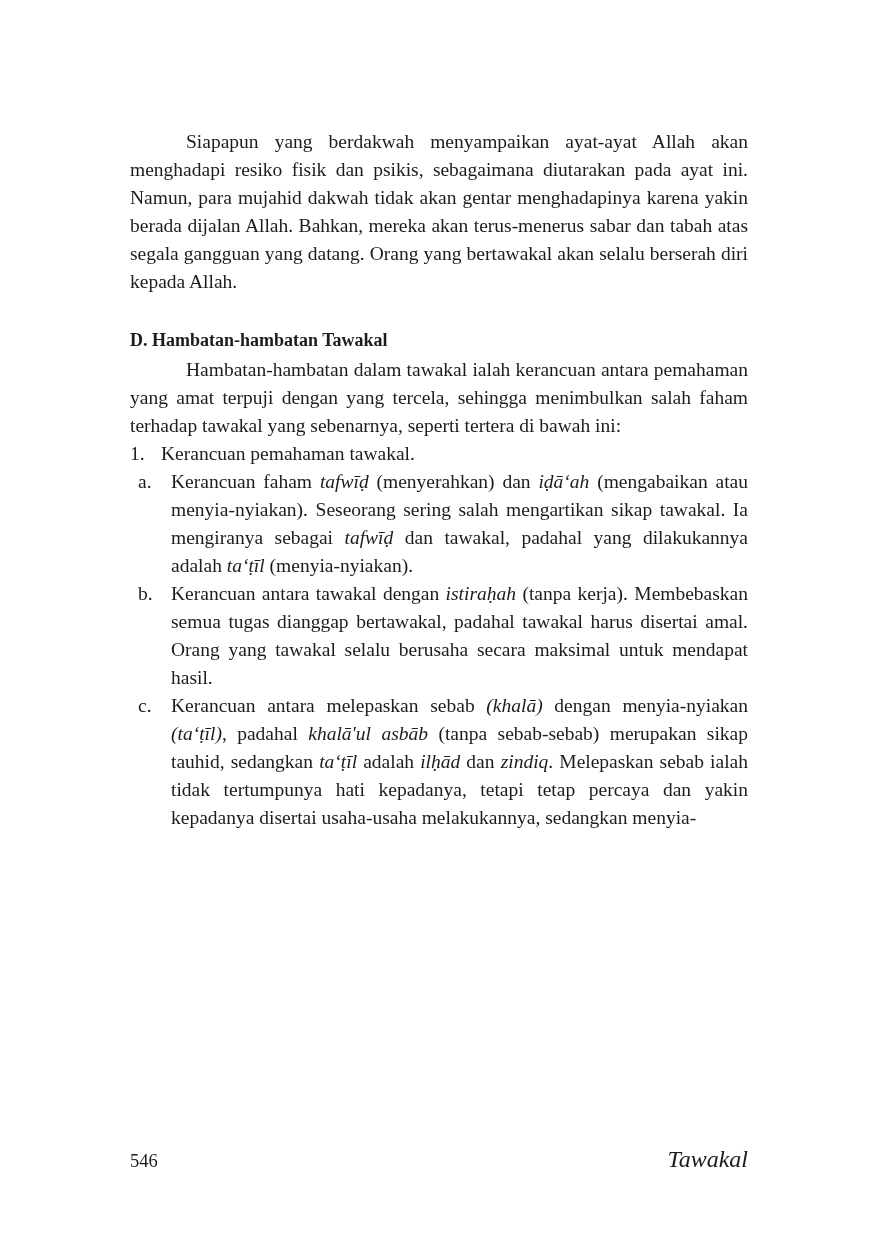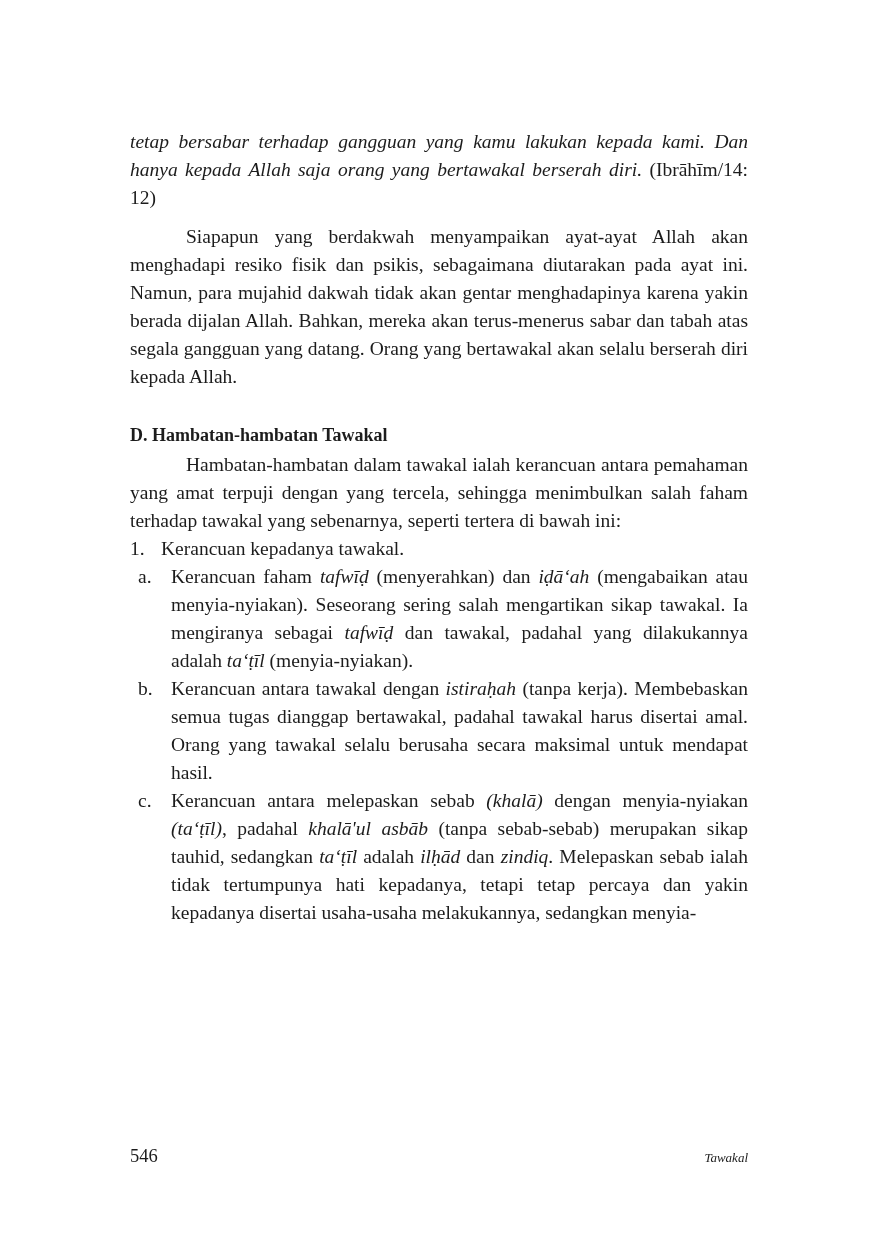--- a/index.html
+++ b/index.html
@@ -70,40 +70,39 @@
   .footer {
     position: absolute;
     top: 1146px;
     left: 130px;
     width: 618px;
     display: flex;
     justify-content: space-between;
     align-items: baseline;
     font-size: 18.5px;
   }
-  .running-title { font-style: italic; font-size: 13px; }
+  .running-title { font-style: italic; font-size: 24px; }
 </style>
 </head>
 <body>
 
 <div class="page">
 
   <div class="content">
 
-    <div class="quote"><i>tetap bersabar terhadap gangguan yang kamu lakukan kepada kami. Dan hanya kepada Allah saja orang yang bertawakal berserah diri. </i><span>(Ibrāhīm/14: 12)</span></div>
 
     <p class="body-para">Siapapun yang berdakwah menyampaikan ayat-ayat Allah akan menghadapi resiko fisik dan psikis, sebagaimana diutarakan pada ayat ini. Namun, para mujahid dakwah tidak akan gentar menghadapinya karena yakin berada dijalan Allah. Bahkan, mereka akan terus-menerus sabar dan tabah atas segala gangguan yang datang. Orang yang bertawakal akan selalu berserah diri kepada Allah.</p>
 
     <h2 class="section-heading">D. Hambatan-hambatan Tawakal</h2>
 
     <p class="body-para">Hambatan-hambatan dalam tawakal ialah kerancuan antara pemahaman yang amat terpuji dengan yang tercela, sehingga menimbulkan salah faham terhadap tawakal yang sebenarnya, seperti tertera di bawah ini:</p>
 
     <div class="numbered-item">
       <span class="marker">1.</span>
-      <span>Kerancuan kepadanya tawakal.</span>
+      <span>Kerancuan pemahaman tawakal.</span>
     </div>
 
 
     <div class="lettered-item">
       <span class="marker">a.</span>
       <div class="item-text"><span>Kerancuan faham </span><i>tafwīḍ</i><span> (menyerahkan) dan </span><i>iḍā‘ah</i><span> (mengabaikan atau menyia-nyiakan). Seseorang sering salah mengartikan sikap tawakal. Ia mengiranya sebagai </span><i>tafwīḍ</i><span> dan tawakal, padahal yang dilakukannya adalah </span><i>ta‘ṭīl</i><span> (menyia-nyiakan).</span></div>
     </div>
 
     <div class="lettered-item">
       <span class="marker">b.</span>

